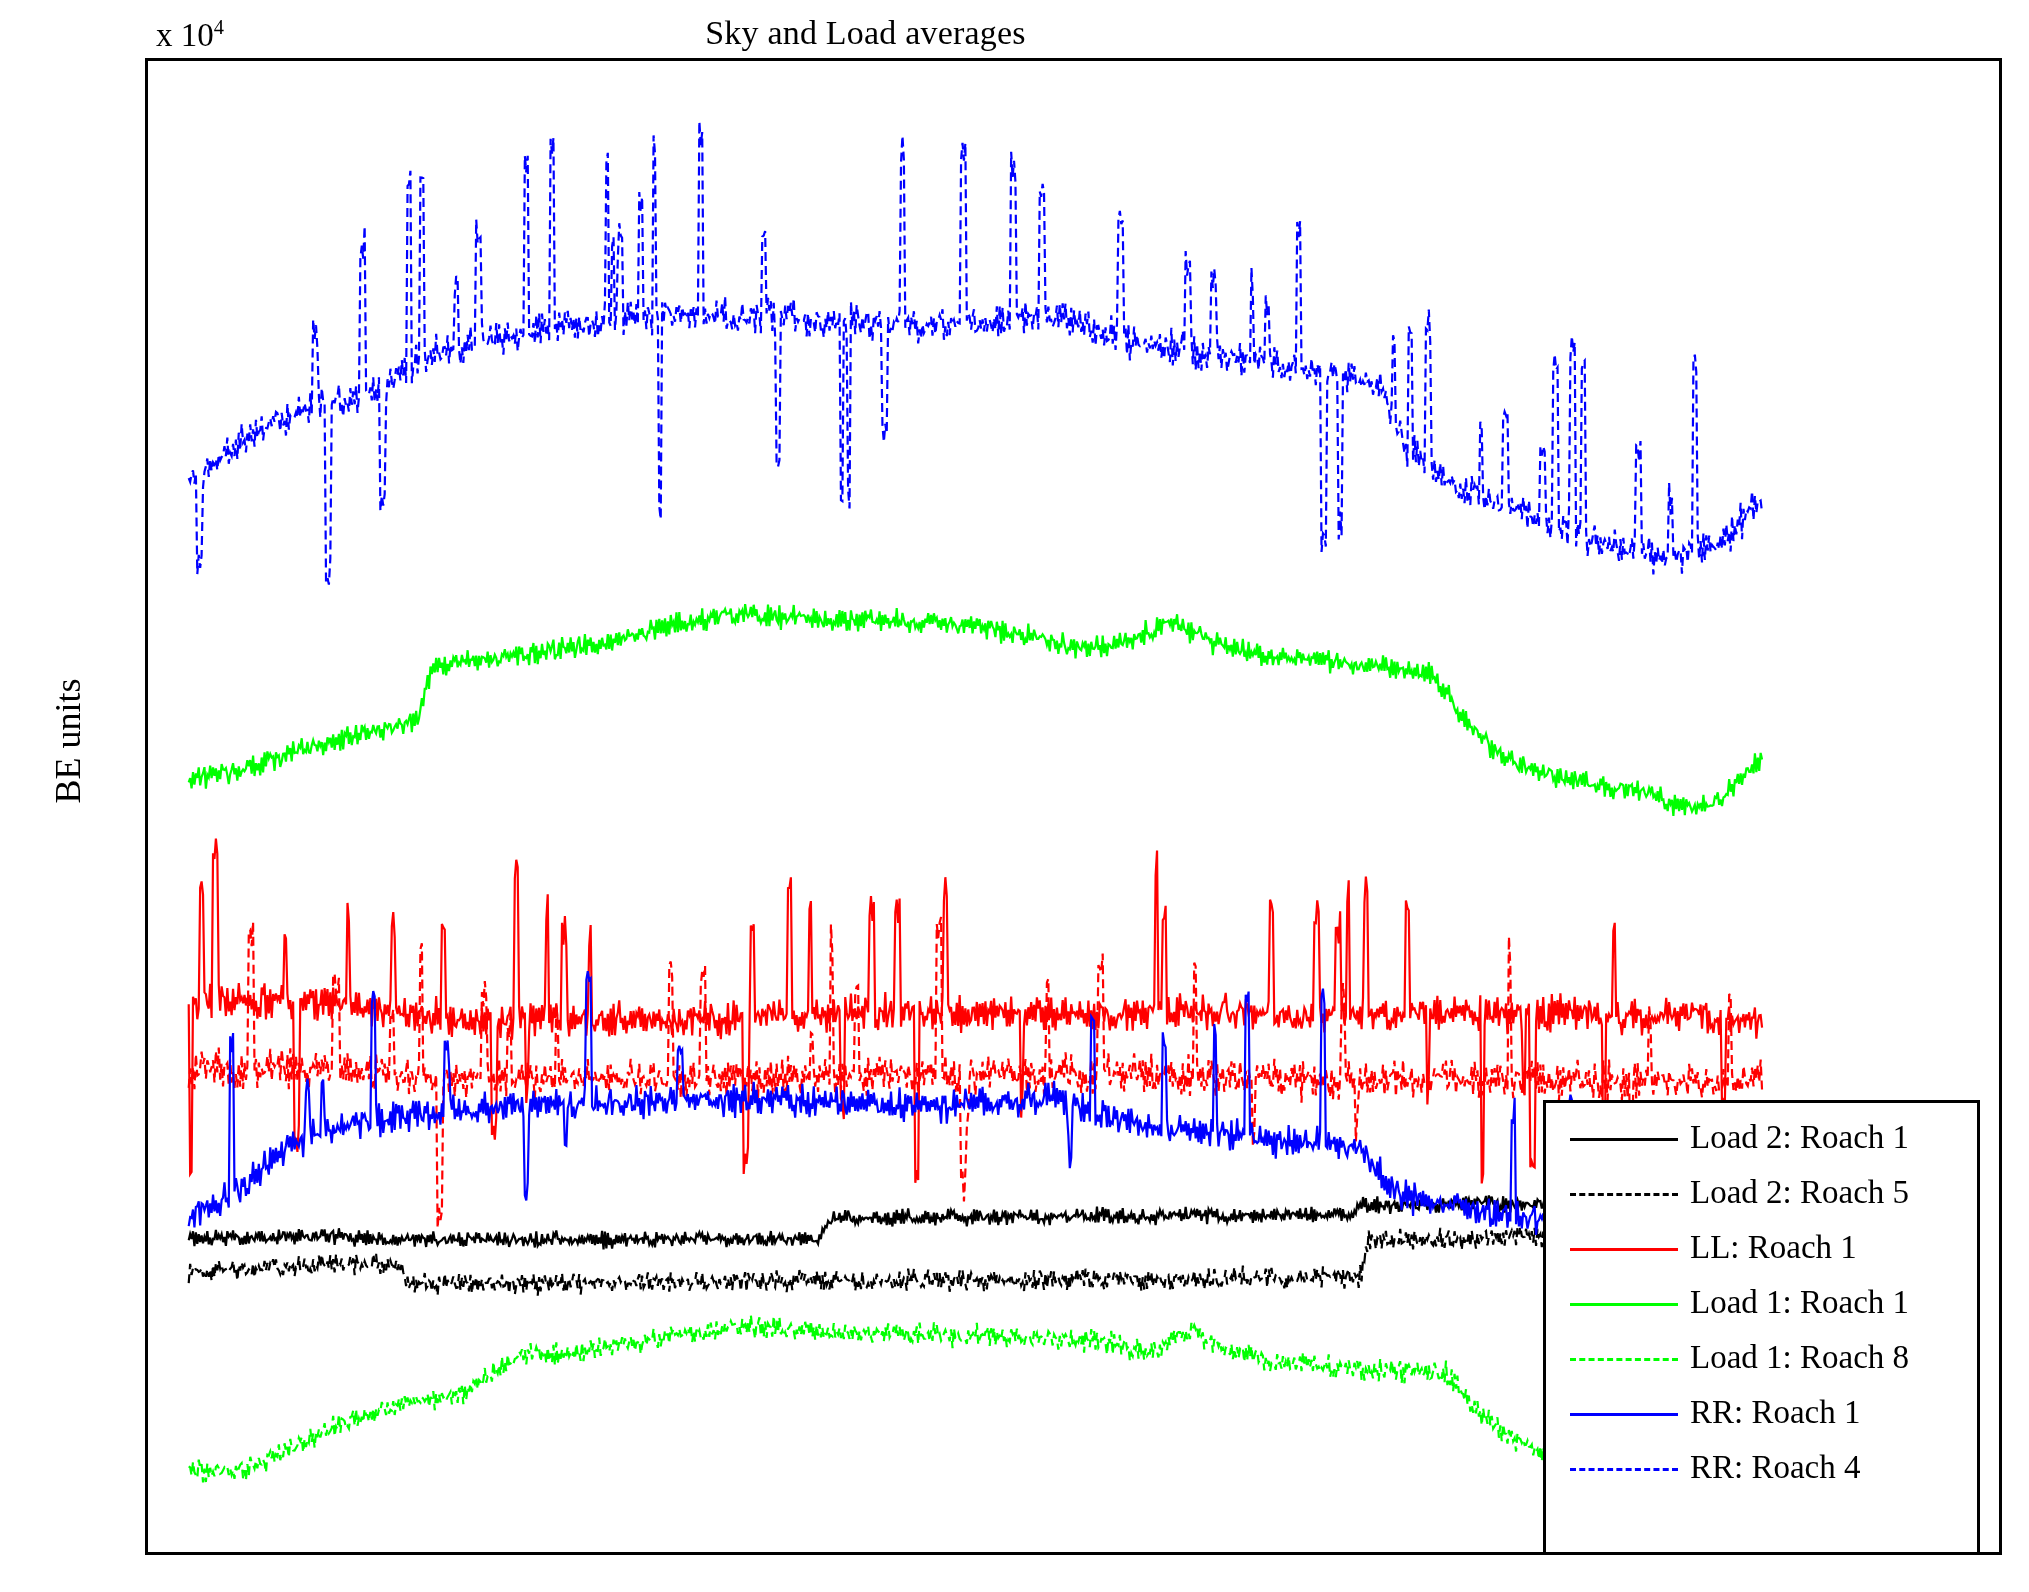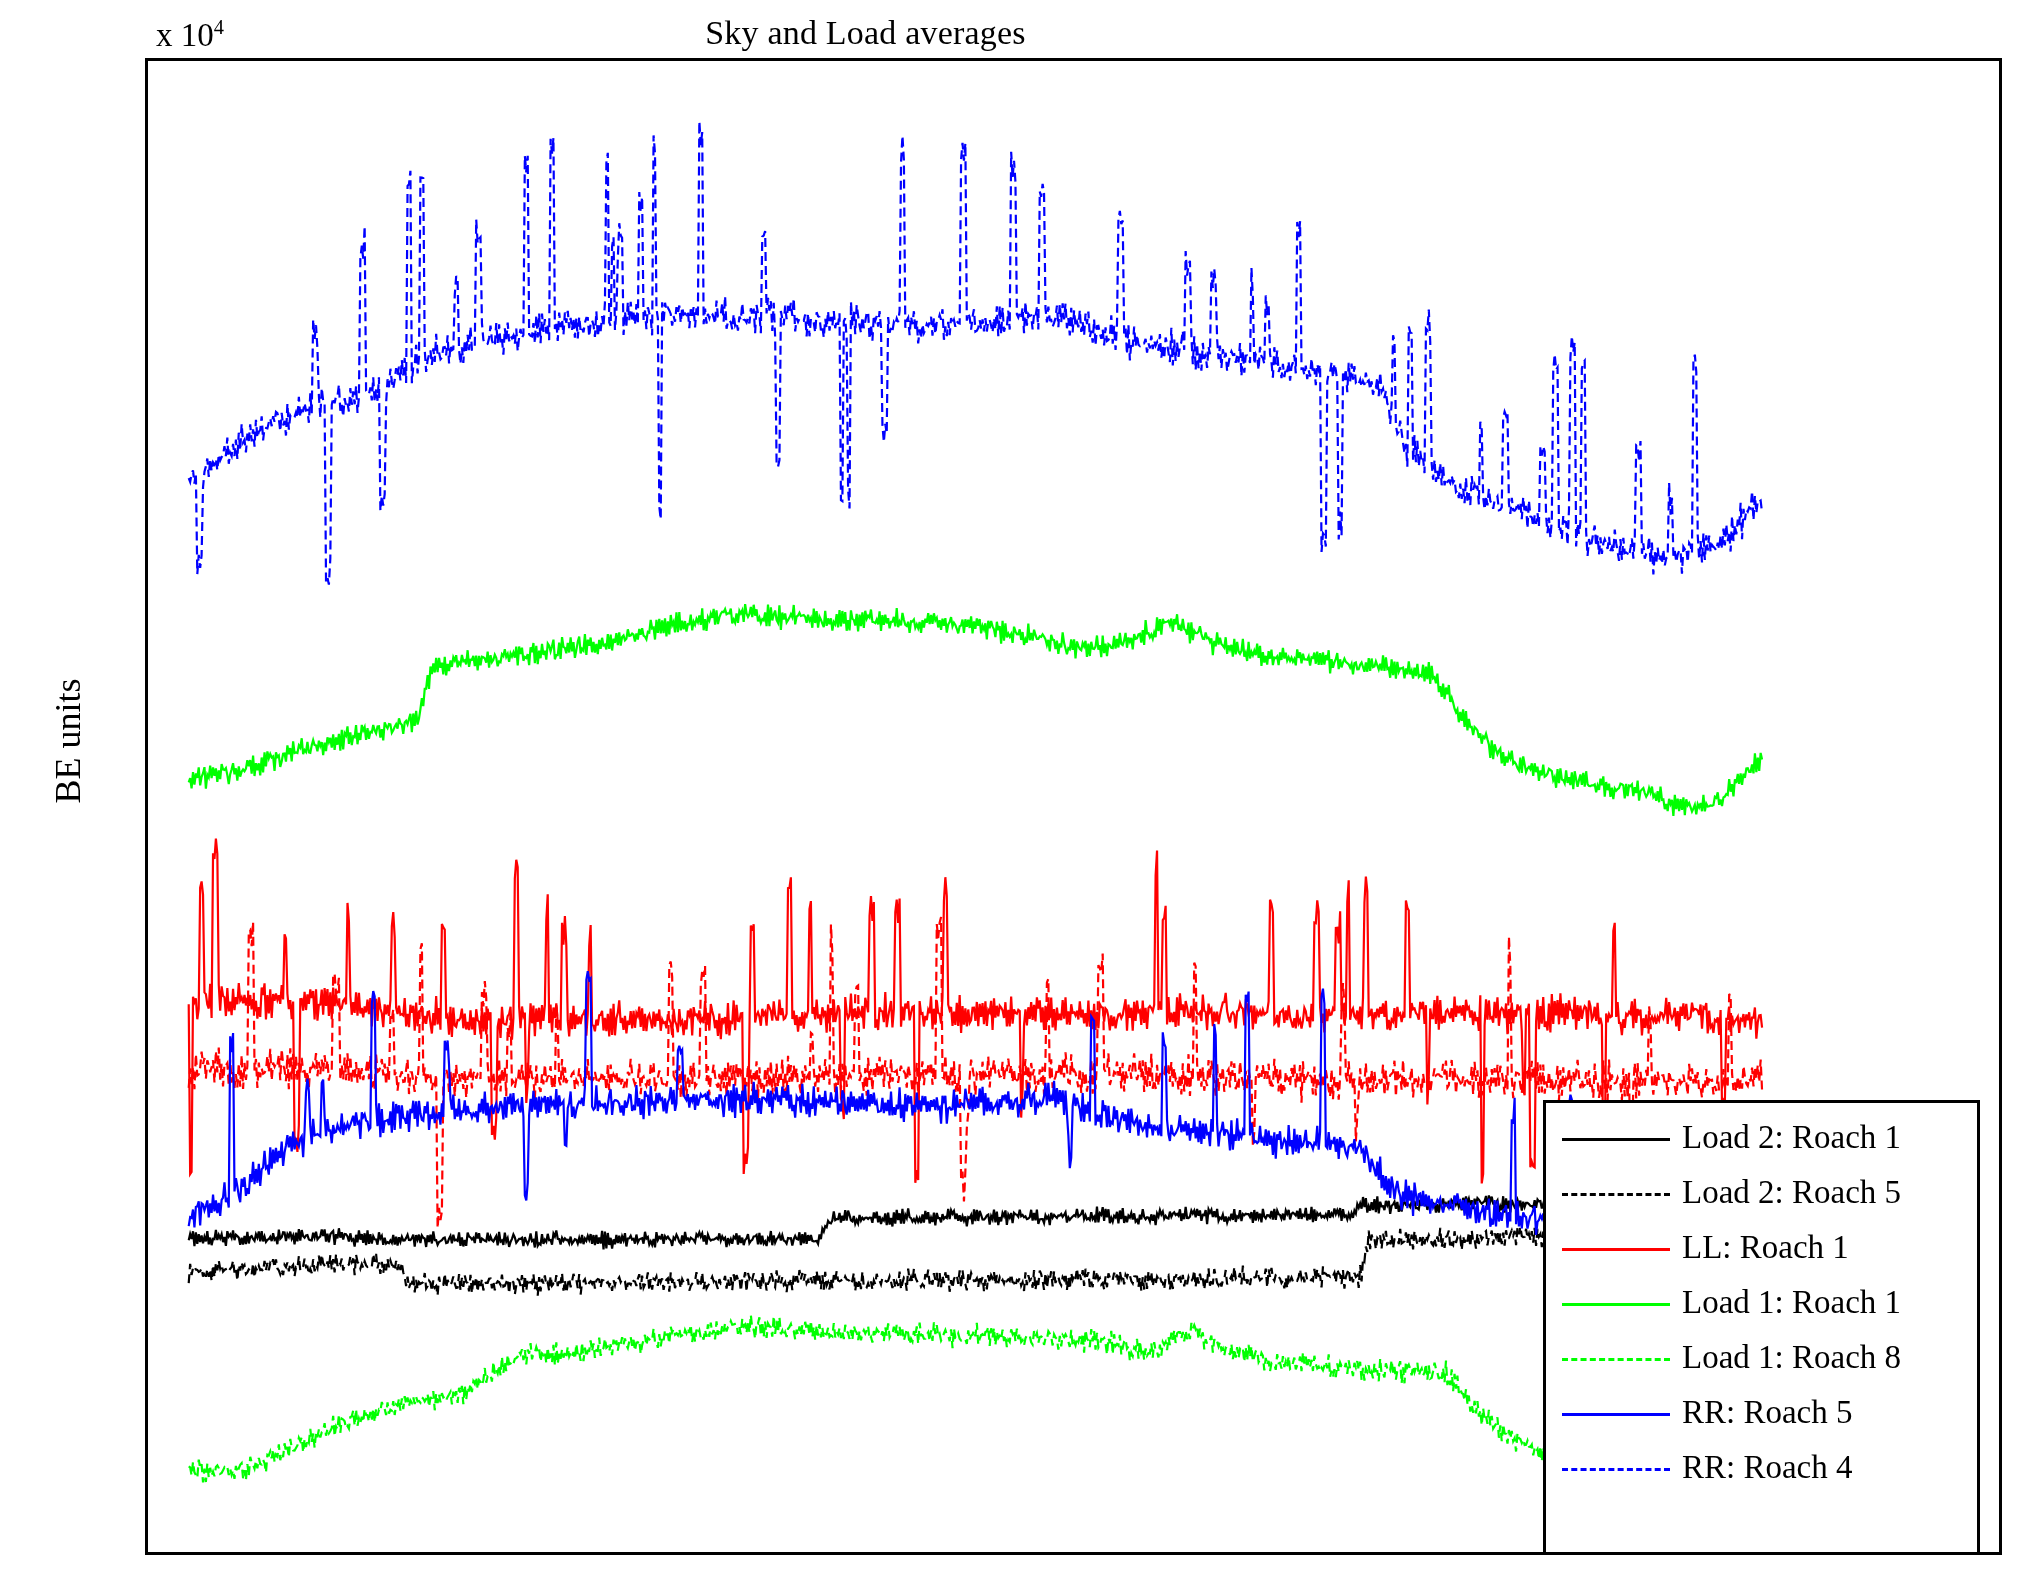--- a/index.html
+++ b/index.html
@@ -40,21 +40,21 @@
               transform:translateY(-50%);}
   .ytick-mark.right{left:auto;right:27px;width:20px;}
 
   
   #legend{
     position:absolute;left:1543px;top:1100px;width:437px;height:455px;
     border:3px solid #000;background:#fff;box-sizing:border-box;
     padding:7px 0 0 0;
   }
   .legend-row{
-    display:flex;align-items:center;height:55px;padding-left:16px;
+    display:flex;align-items:center;height:55px;padding-left:24px;
   }
   .legend-swatch{width:108px;height:22px;position:relative;flex:0 0 108px;margin-right:12px;}
   .legend-swatch i{
     position:absolute;left:0;right:0;top:50%;height:0;
     border-top-width:3px;border-top-style:solid;
   }
   .legend-text{font-size:33px;line-height:1;font-family:"Liberation Serif",serif;
                white-space:nowrap;}
 </style>
 </head>
@@ -126,21 +126,21 @@
       <div class="legend-row">
         <span class="legend-swatch">
           <i style="border-top-color: rgb(0, 255, 0); border-top-style: dashed;"></i>
         </span>
         <span class="legend-text">Load 1: Roach 8</span>
       </div>
       <div class="legend-row">
         <span class="legend-swatch">
           <i style="border-top-color: rgb(0, 0, 255); border-top-style: solid;"></i>
         </span>
-        <span class="legend-text">RR: Roach 5</span>
+        <span class="legend-text">RR: Roach 1</span>
       </div>
       <div class="legend-row">
         <span class="legend-swatch">
           <i style="border-top-color: rgb(0, 0, 255); border-top-style: dashed;"></i>
         </span>
         <span class="legend-text">RR: Roach 4</span>
       </div>
     </div>
 
 </div>

